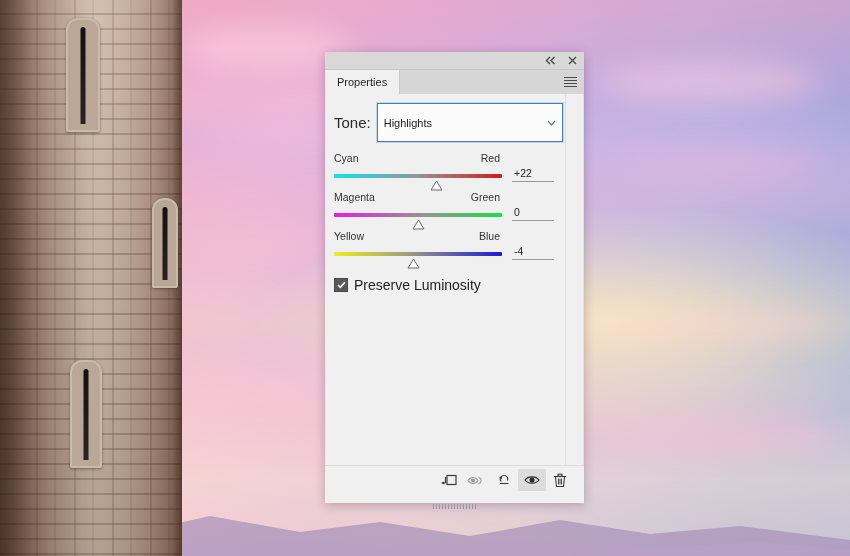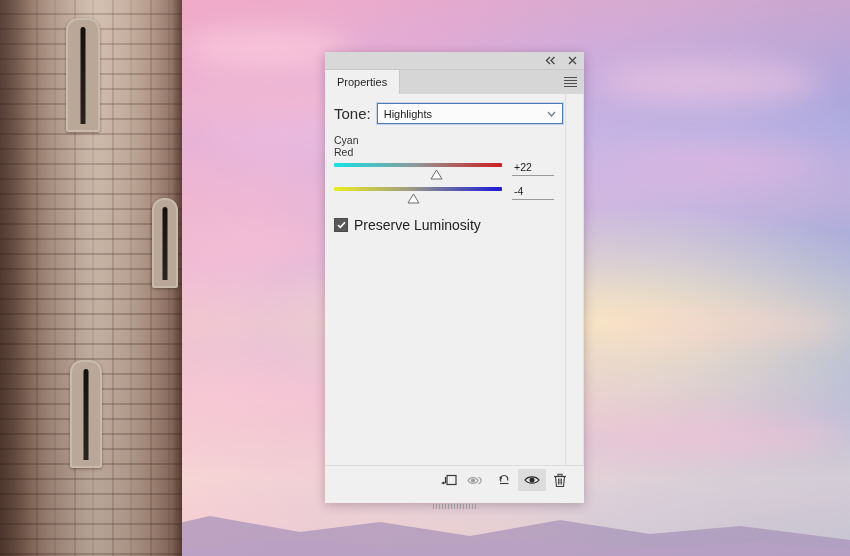--- a/index.html
+++ b/index.html
@@ -226,41 +226,40 @@
   }
   .tone-label { font-size: 15px; color: #2b2b2b; }
   .tone-select {
     position: relative;
     flex: 1;
     height: 19px;
     background: #fbfbfb;
     border: 1px solid #4a7cb8;
     box-shadow: 0 0 0 1px rgba(120,160,210,0.35);
     display: flex; align-items: center;
-    padding: 0 6px;
+    padding: 9px 6px;
     font-size: 11px;
     color: #1c1c1c;
     margin-right: 10px;
   }
   .tone-select .chev {
     position: absolute; right: 6px; top: 50%;
     transform: translateY(-50%);
     color: #6d7d8d; font-size: 9px;
   }
 
   .sliders { padding: 10px 10px 0 9px; }
   .slider-block { margin-bottom: 9px; position: relative; }
   .slider-legend {
     display: flex; justify-content: space-between;
     font-size: 10.5px; color: #333;
     width: 166px;
     margin-bottom: 3px;
-    flex-direction: column;
-  }
-  .slider-row { display: flex; align-items: flex-start; }
+  }
+  .slider-row { display: flex; align-items: center; }
   .track-wrap { position: relative; width: 168px; }
   .track {
     height: 4px;
     border-radius: 1px;
     margin-top: 2px;
   }
   .track.cr { background: linear-gradient(to right, #16e0e8 0%, #8a9a9a 48%, #9a8888 55%, #cf1d1d 100%); }
   .track.mg { background: linear-gradient(to right, #e81ce8 0%, #9a8a96 48%, #8f9a8f 55%, #1ddc46 100%); }
   .track.yb { background: linear-gradient(to right, #eded22 0%, #9a9a80 46%, #808098 56%, #1a1ad8 100%); }
   .thumb {
@@ -426,22 +425,46 @@
                 </svg>
               </div>
             </div>
             <div class="value-box">
               <div class="val">+22</div>
               <div class="rule"></div>
             </div>
           </div>
         </div>
 
-
         <div class="slider-block">
+          <div class="slider-legend">
+            <span>Magenta</span>
+            <span>Green</span>
+          </div>
+          <div class="slider-row">
+            <div class="track-wrap">
+              <div class="track mg"></div>
+              <div class="thumb" style="left:50%;">
+                <svg width="13" height="11" viewBox="0 0 13 11">
+                  <path d="M6.5,1 L12,10 L1,10 Z" fill="#fdfdfd" stroke="#6b6b6b" stroke-width="1"></path>
+                </svg>
+              </div>
+            </div>
+            <div class="value-box">
+              <div class="val">0</div>
+              <div class="rule"></div>
+            </div>
+          </div>
+        </div>
+
+        <div class="slider-block">
+          <div class="slider-legend">
+            <span>Yellow</span>
+            <span>Blue</span>
+          </div>
           <div class="slider-row">
             <div class="track-wrap">
               <div class="track yb"></div>
               <div class="thumb" style="left:47%;">
                 <svg width="13" height="11" viewBox="0 0 13 11">
                   <path d="M6.5,1 L12,10 L1,10 Z" fill="#fdfdfd" stroke="#6b6b6b" stroke-width="1"></path>
                 </svg>
               </div>
             </div>
             <div class="value-box">

